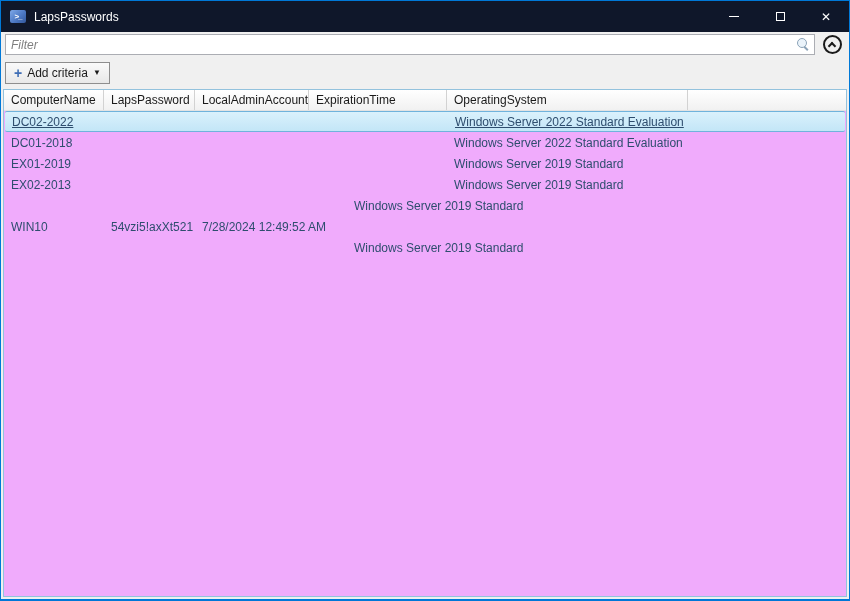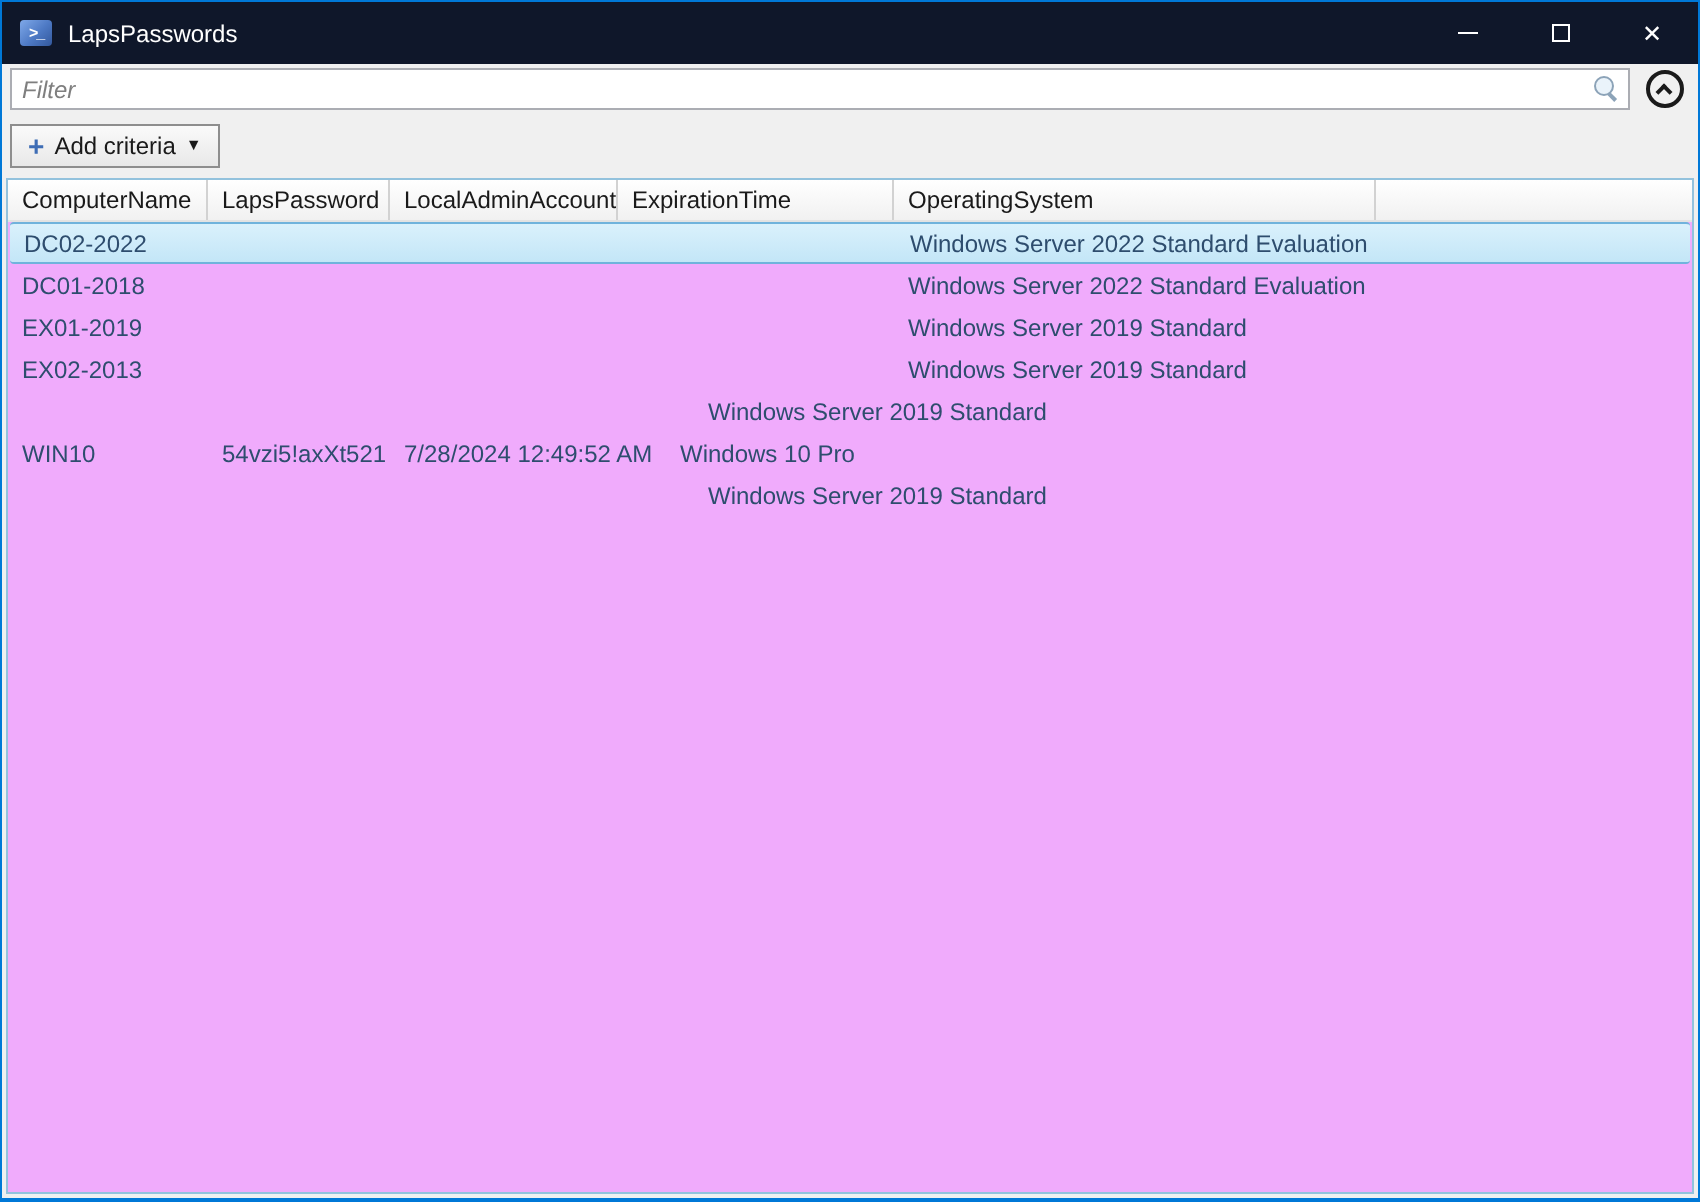--- a/index.html
+++ b/index.html
@@ -123,21 +123,21 @@
     height: 21px; display: flex; align-items: center;
     color: #2E4D6E; cursor: default;
   }
   .cell {
     padding-left: 7px; white-space: nowrap; overflow: hidden;
     height: 100%; display: flex; align-items: center;
   }
   .row.selected {
     background: linear-gradient(#DAF1FC, #C3E6F7);
     border-top: 1px solid #70B3DC; border-bottom: 1px solid #70B3DC;
-    border-radius: 2px; margin: 0 1px;
+    border-radius: 2px; margin: 0 1px; text-decoration: underline;
   }
 </style>
 </head>
 <body>
 
 <div class="window">
 
   <div class="titlebar">
     <span class="ps-icon"></span>
     <span class="title">LapsPasswords</span>
@@ -214,21 +214,20 @@
       <div class="row">
         <div class="cell c1"></div>
         <div class="cell c2"></div>
         <div class="cell c3"></div>
         <div class="cell c4">Windows Server 2019 Standard</div>
       </div>
       <div class="row">
         <div class="cell c0">WIN10</div>
         <div class="cell c1">54vzi5!axXt521</div>
         <div class="cell c2">7/28/2024 12:49:52 AM</div>
-        <div class="cell c4">Windows 10 Pro</div>
       </div>
       <div class="row">
         <div class="cell c1"></div>
         <div class="cell c2"></div>
         <div class="cell c3"></div>
         <div class="cell c4">Windows Server 2019 Standard</div>
       </div>
     </div>
   </div>
 

